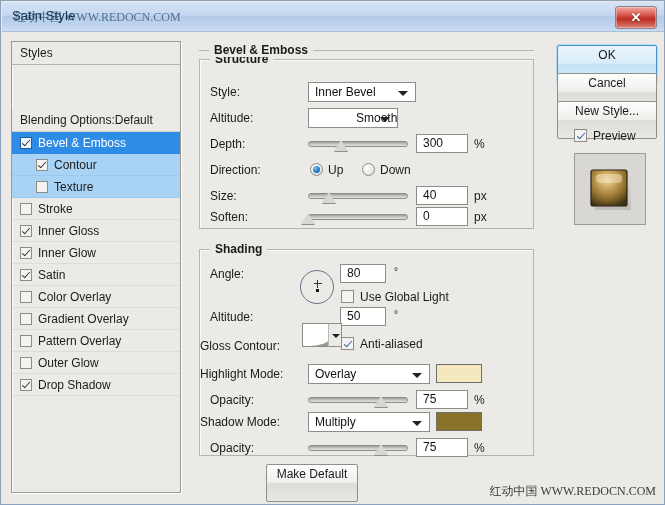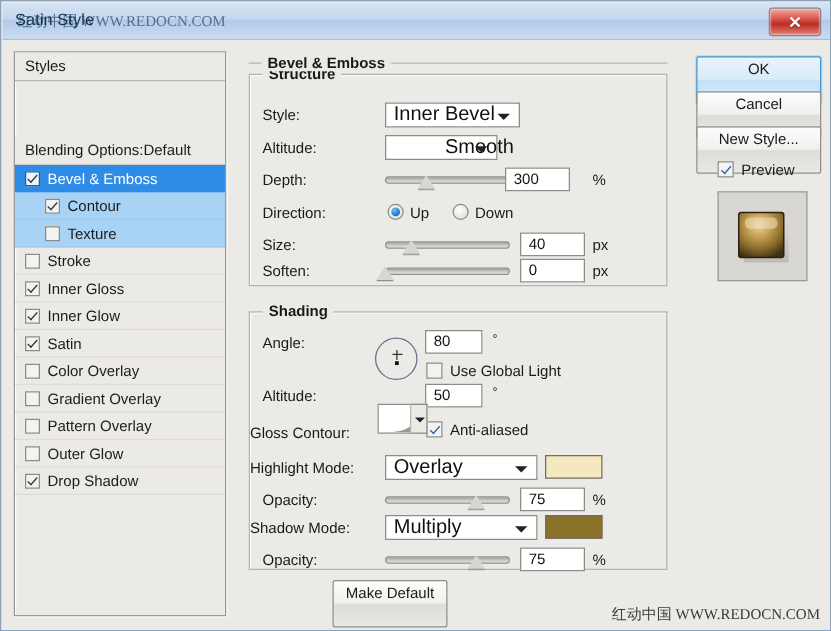--- a/index.html
+++ b/index.html
@@ -188,21 +188,21 @@
     font-size: 12px;
     color: #1a1a1a;
     line-height: 20px;
   }
   .select {
     position: absolute;
     height: 20px;
     background: #ffffff;
     border: 1px solid #8d8d88;
     box-sizing: border-box;
-    font-size: 16px;
+    font-size: 12px;
     color: #111;
     line-height: 18px;
     padding-left: 6px;
     cursor: pointer;
   }
   .select .arrow {
     position: absolute;
     right: 7px; top: 8px;
     width: 0; height: 0;
     border-left: 5px solid transparent;
@@ -483,21 +483,21 @@
     <div class="select" style="left:108px; top:48px; width:90px;padding-left:47px;">
       <span>Smooth</span>
       <span class="arrow"></span>
     </div>
 
     <div class="lbl" style="left:10px; top:74px; width:92px;">Depth:</div>
     <div class="slider" id="depth-slider" style="left:108px; top:77px; width:100px;">
       <div class="track"></div>
       <div class="thumb" style="left: 33%;"></div>
     </div>
-    <div class="numbox" style="left:204px; top:74px; width:52px;">300</div>
+    <div class="numbox" style="left:216px; top:74px; width:52px;">300</div>
     <div class="unit" style="left:274px; top:74px;">%</div>
 
     <div class="lbl" style="left:10px; top:100px; width:92px;">Direction:</div>
     <div class="radio on" style="left:110px; top:103px;"></div>
     <div class="radio-label" style="left:128px; top:103px;">Up</div>
     <div class="radio" style="left:162px; top:103px;"></div>
     <div class="radio-label" style="left:180px; top:103px;">Down</div>
 
     <div class="lbl" style="left:10px; top:126px; width:92px;">Size:</div>
     <div class="slider" id="size-slider" style="left:108px; top:129px; width:100px;">

